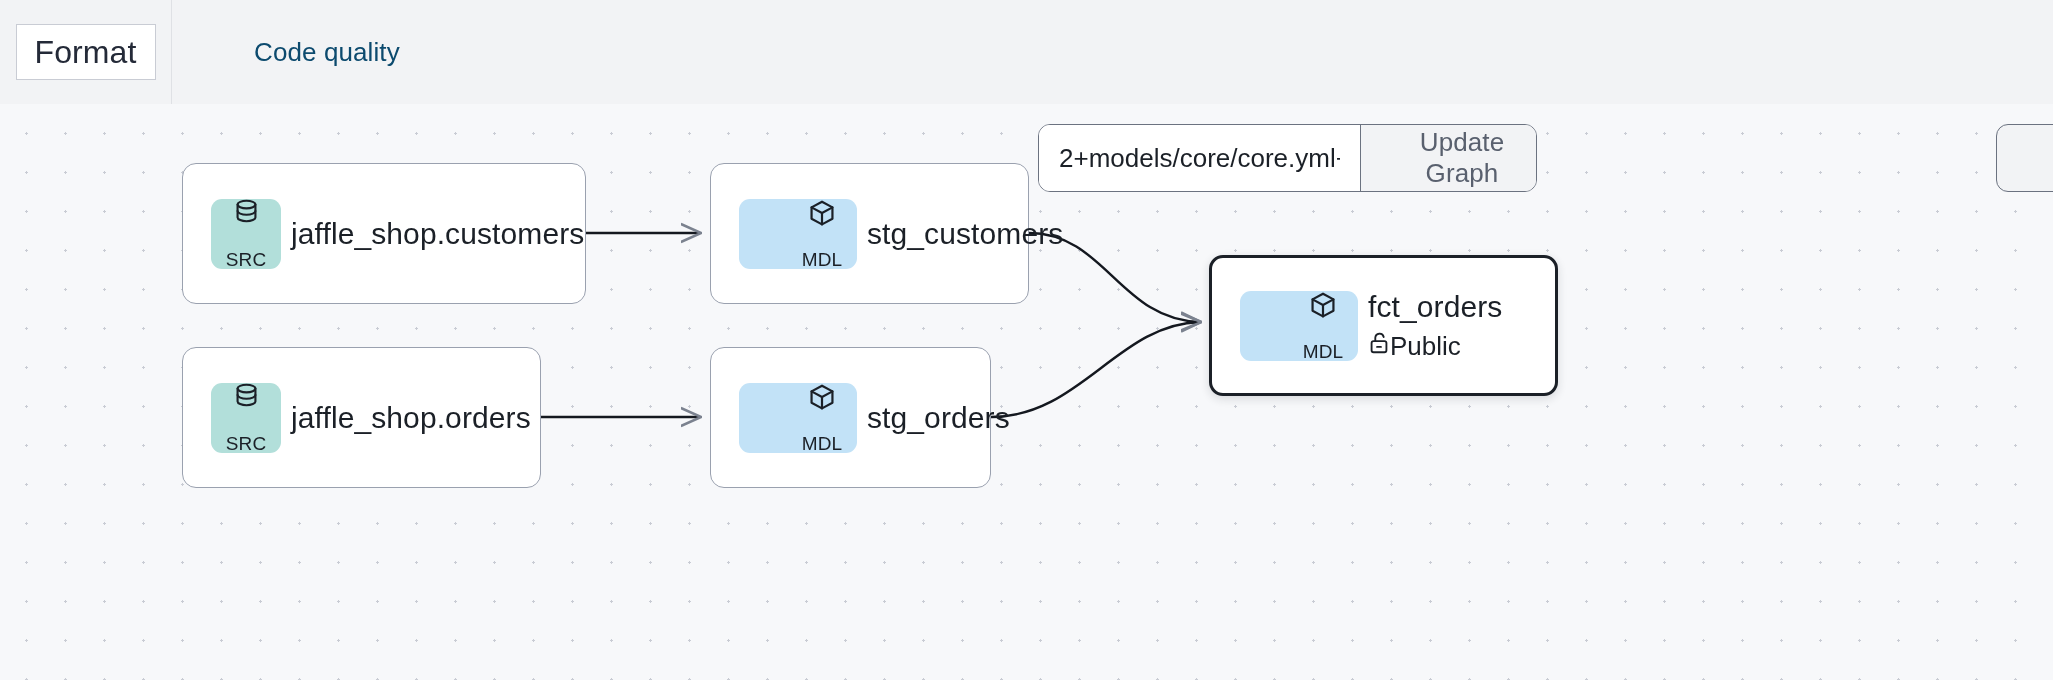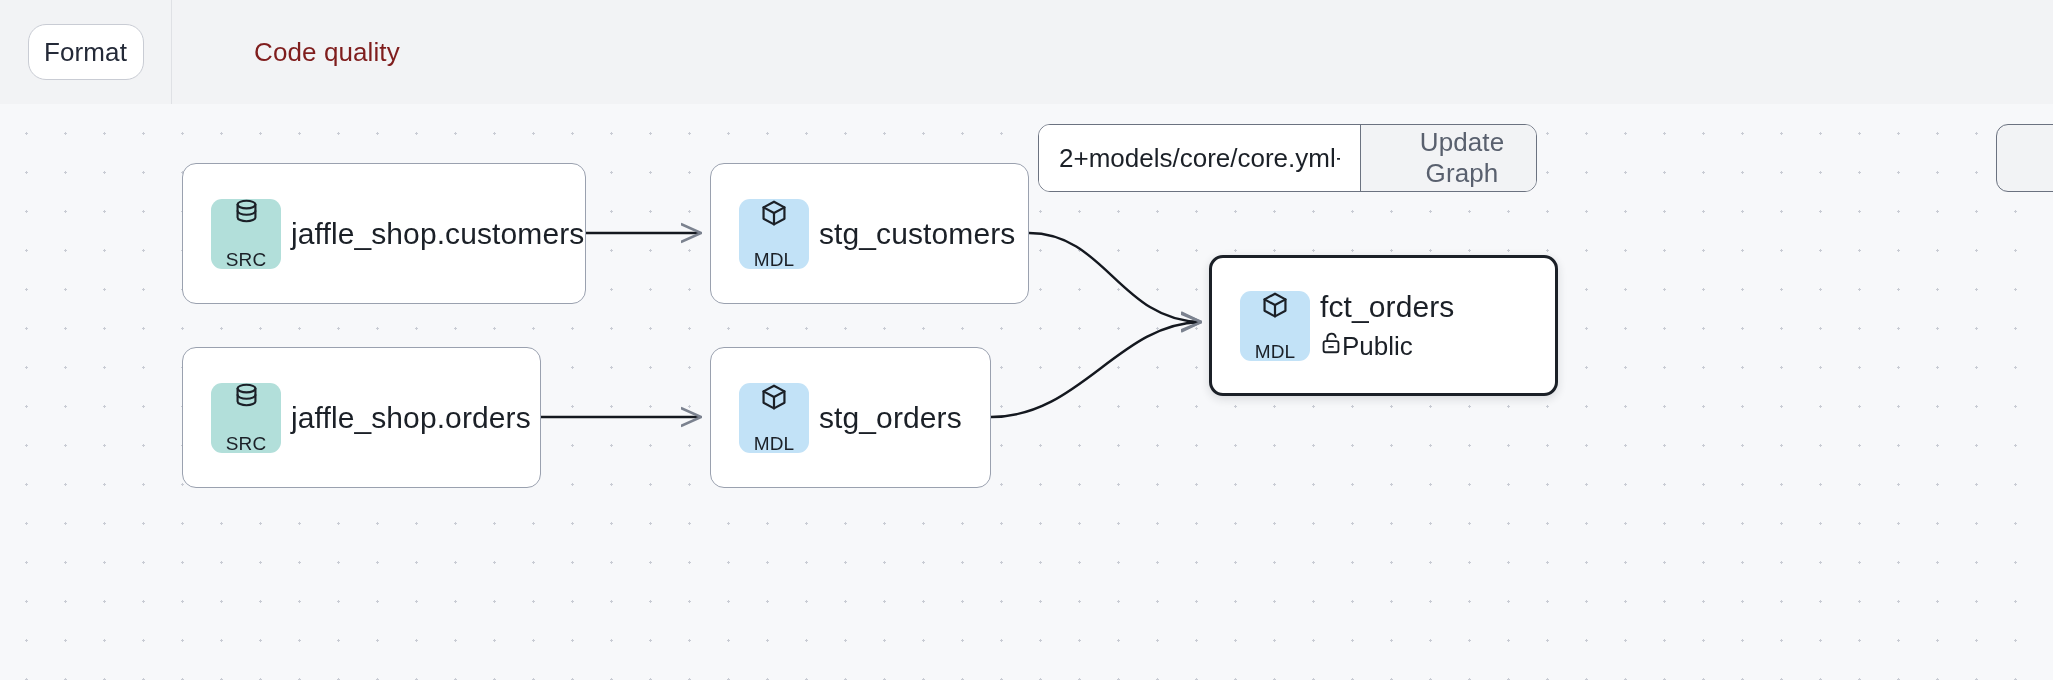--- a/index.html
+++ b/index.html
@@ -36,27 +36,27 @@
     width: 172px;
     height: 104px;
     border-right: 1px solid #dfe1e5;
     box-sizing: border-box;
     display: flex;
     align-items: center;
     justify-content: center;
   }
 
   .format-btn {
-    width: 116px;
+    width: 140px;
     height: 56px;
     background: #ffffff;
     border: 1.6px solid #c9ccd4;
-    border-radius: 18px;
+    border-radius: 0;
     color: #242a38;
-    font-size: 26px;
+    font-size: 32px;
     font-family: "Liberation Sans", sans-serif;
     display: flex;
     align-items: center;
     justify-content: center;
     cursor: pointer;
     letter-spacing: .1px;
   }
 
   .tabs {
     position: absolute;
@@ -68,21 +68,21 @@
     box-sizing: border-box;
   }
 
   .tab {
     height: 104px;
     display: flex;
     align-items: center;
     padding: 0 14px;
     margin-right: 52px;
     font-size: 26px;
-    color: #7f1d1d;
+    color: #0c4a6e;
     cursor: pointer;
     position: relative;
     box-sizing: border-box;
     letter-spacing: .1px;
   }
   .tab.active { color: #242a38; }
   .tab.active::after {
     content: "";
     position: absolute;
     left: 0; right: 0; bottom: 28px;
@@ -133,21 +133,21 @@
     height: 70px;
     border-radius: 11px;
     margin-left: 28px;
     display: flex;
     flex-direction: column;
     align-items: center;
     justify-content: space-between;
     flex: 0 0 auto;
   }
   .badge-src { background: #b2dfda; }
-  .badge-mdl { background: #c2e2f7; }
+  .badge-mdl { background: #c2e2f7; padding-left: 48px; }
 
   .node-badge svg { display: block; }
 
   .badge-label {
     font-size: 19px;
     color: #1b2027;
     margin-top: 1px;
     line-height: 1;
     letter-spacing: .2px;
   }

